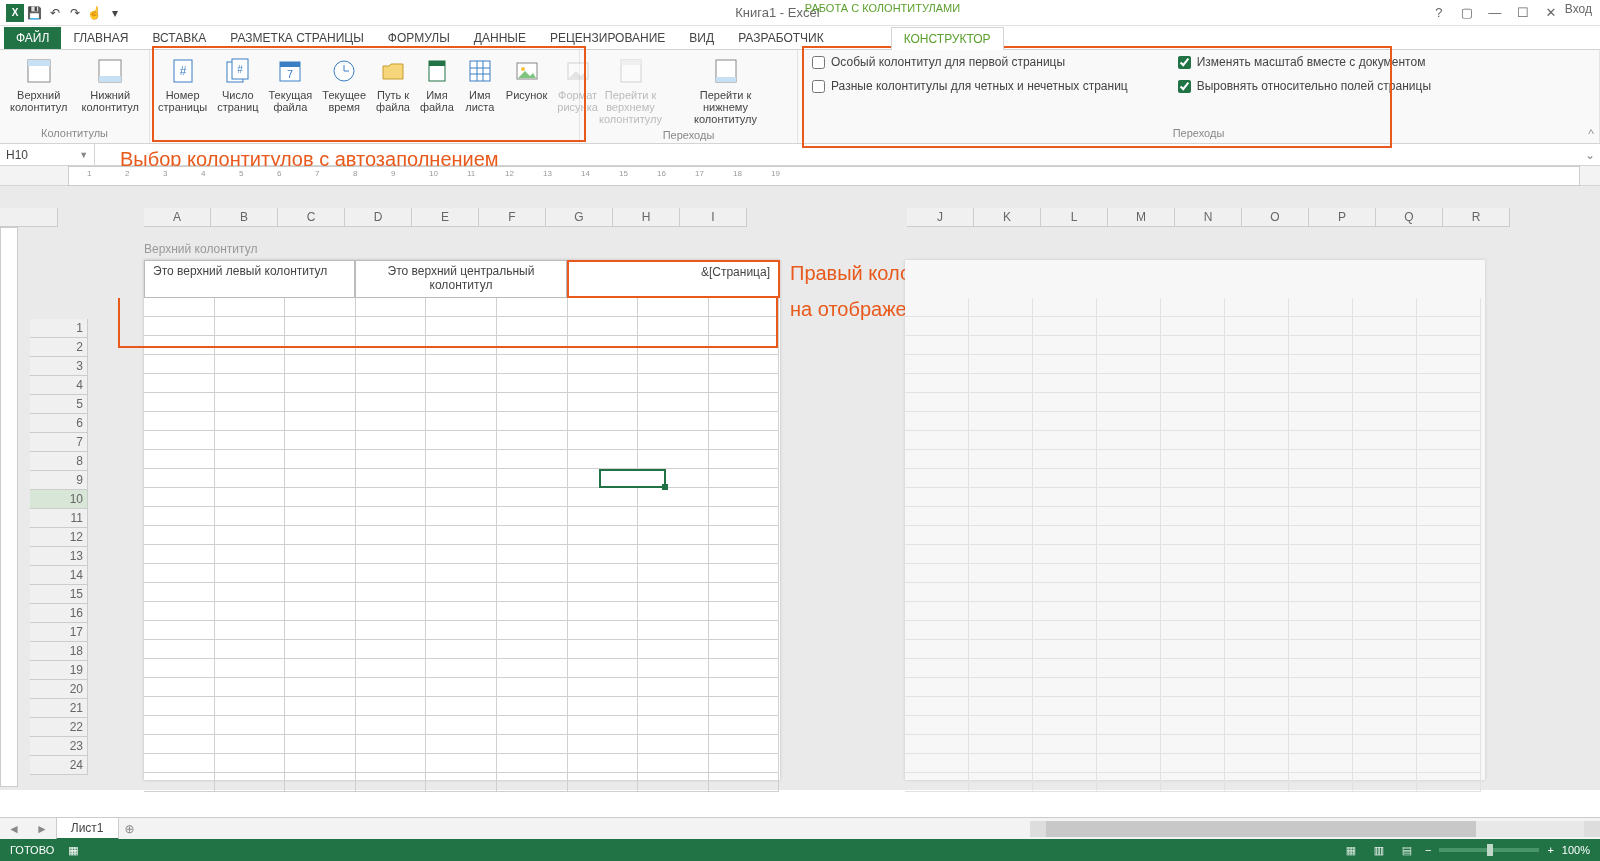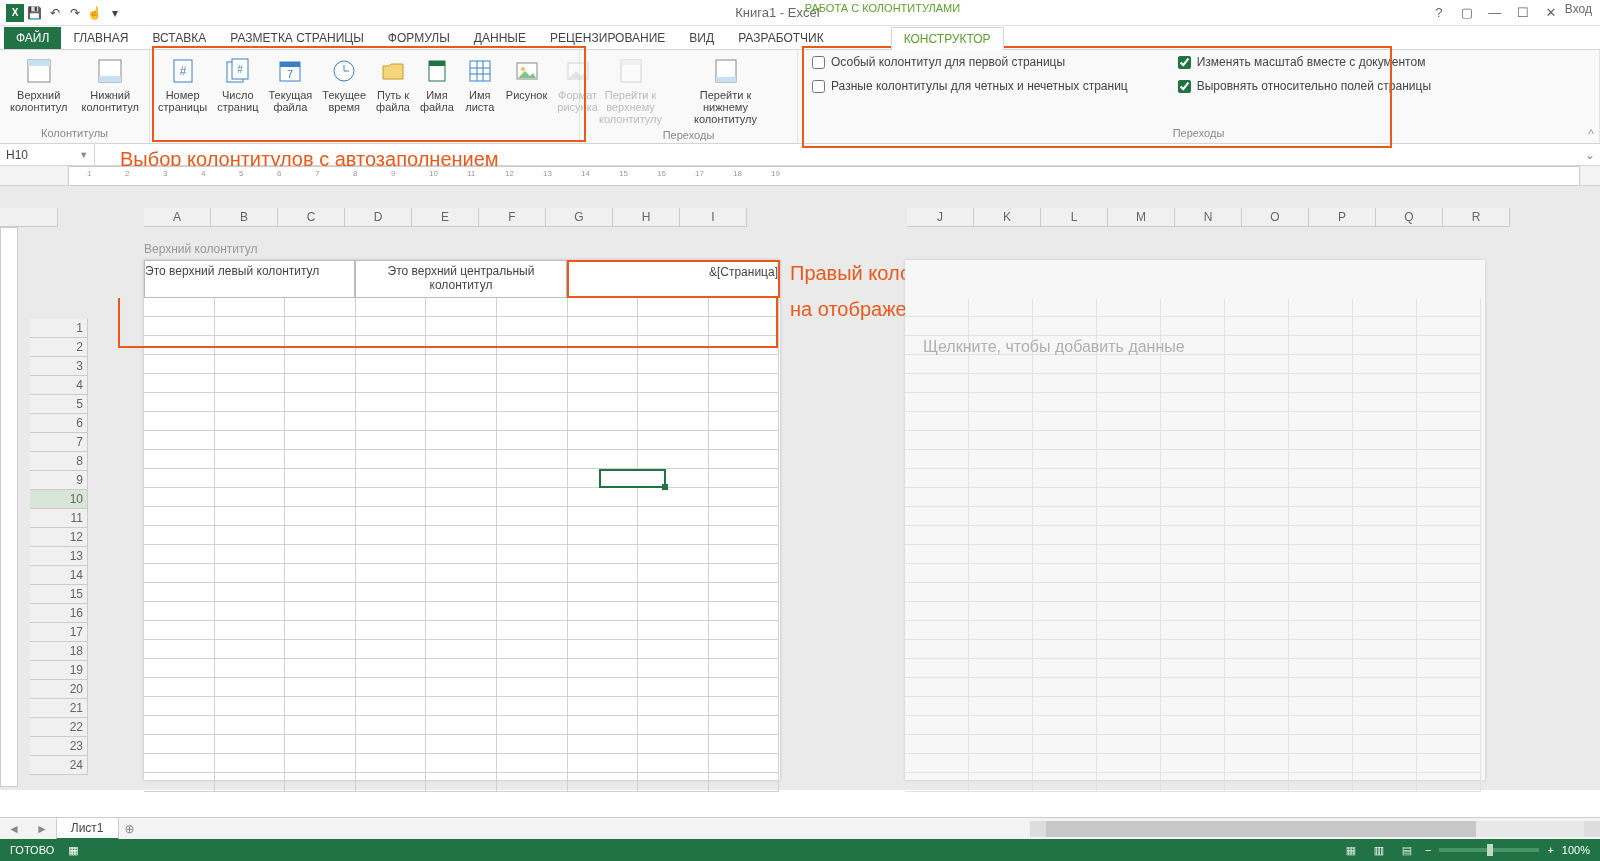--- a/index.html
+++ b/index.html
@@ -60,21 +60,21 @@
 .col-hdr { height: 19px; background: #f0f0f0; border-right: 1px solid #ccc; border-bottom: 1px solid #ccc; text-align: center; font-size: 12px; color: #666; line-height: 19px; }
 .row-hdrs { position: absolute; top: 41px; left: 0; width: 58px; }
 .row-hdr { height: 19px; background: #f0f0f0; border-bottom: 1px solid #ccc; border-right: 1px solid #ccc; text-align: right; padding-right: 4px; font-size: 12px; color: #666; line-height: 19px; }
 .row-hdr.sel { background: #d8e6d8; }
 .vruler { position:absolute; top:41px; left:0; width:18px; height:560px; background:#fff; border:1px solid #ccc; z-index:3; }
 
 
 .page1 { position: absolute; top: 74px; left: 144px; width: 636px; height: 520px; background: #fff; box-shadow: 0 0 3px rgba(0,0,0,0.2); z-index:1; }
 .hdr-label { position:absolute; top:-18px; left:0; font-size:12px; color:#999; }
 .hdr-table { position:absolute; top:0; left:0; right:0; display:flex; height:38px; }
-.hdr-cell { flex:1; border:1px solid #bbb; padding:3px 0; font-size:12px; background:#fff; overflow:hidden; }
+.hdr-cell { flex:1; border:1px solid #bbb; padding:3px 8px; font-size:12px; background:#fff; overflow:hidden; }
 .hdr-cell.center { text-align:center; }
 .hdr-cell.right { text-align:right; border:2px solid #e8591b; }
 .grid1 { position:absolute; top:38px; left:0; right:0; bottom:0; }
 .gcell { position:absolute; border-right:1px solid #d0d0d0; border-bottom:1px solid #d0d0d0; }
 .active-cell { position:absolute; border:2px solid #217346; background:#fff; }
 .active-cell::after { content:''; position:absolute; right:-4px; bottom:-4px; width:6px; height:6px; background:#217346; }
 .orange-bracket { position:absolute; border:2px solid #e8591b; border-top:none; pointer-events:none; }
 
 
 .page2 { position: absolute; top: 74px; left: 905px; width: 580px; height: 520px; background: #f7f7f7; box-shadow: 0 0 3px rgba(0,0,0,0.15); z-index:1; }
@@ -884,21 +884,20 @@
         <div class="gcell" style="left: 0px; top: 475px; width: 64px; height: 19px; border-color: rgb(226, 226, 226);"></div>
         <div class="gcell" style="left: 64px; top: 475px; width: 64px; height: 19px; border-color: rgb(226, 226, 226);"></div>
         <div class="gcell" style="left: 128px; top: 475px; width: 64px; height: 19px; border-color: rgb(226, 226, 226);"></div>
         <div class="gcell" style="left: 192px; top: 475px; width: 64px; height: 19px; border-color: rgb(226, 226, 226);"></div>
         <div class="gcell" style="left: 256px; top: 475px; width: 64px; height: 19px; border-color: rgb(226, 226, 226);"></div>
         <div class="gcell" style="left: 320px; top: 475px; width: 64px; height: 19px; border-color: rgb(226, 226, 226);"></div>
         <div class="gcell" style="left: 384px; top: 475px; width: 64px; height: 19px; border-color: rgb(226, 226, 226);"></div>
         <div class="gcell" style="left: 448px; top: 475px; width: 64px; height: 19px; border-color: rgb(226, 226, 226);"></div>
         <div class="gcell" style="left: 512px; top: 475px; width: 64px; height: 19px; border-color: rgb(226, 226, 226);"></div>
       </div>
-    <div class="placeholder">Щелкните, чтобы добавить данные</div>
   </div>
 
   <div class="annot" style="top:176px; left:290px;">Верхние колонтитулы</div>
   <div class="annot" style="top:76px; left:790px;">Правый колонтитул настроен</div>
   <div class="annot" style="top:112px; left:790px;">на отображение номера страницы</div>
 
 </div>
 
 <div class="sheet-tabs">
   <div class="nav">◄</div>

